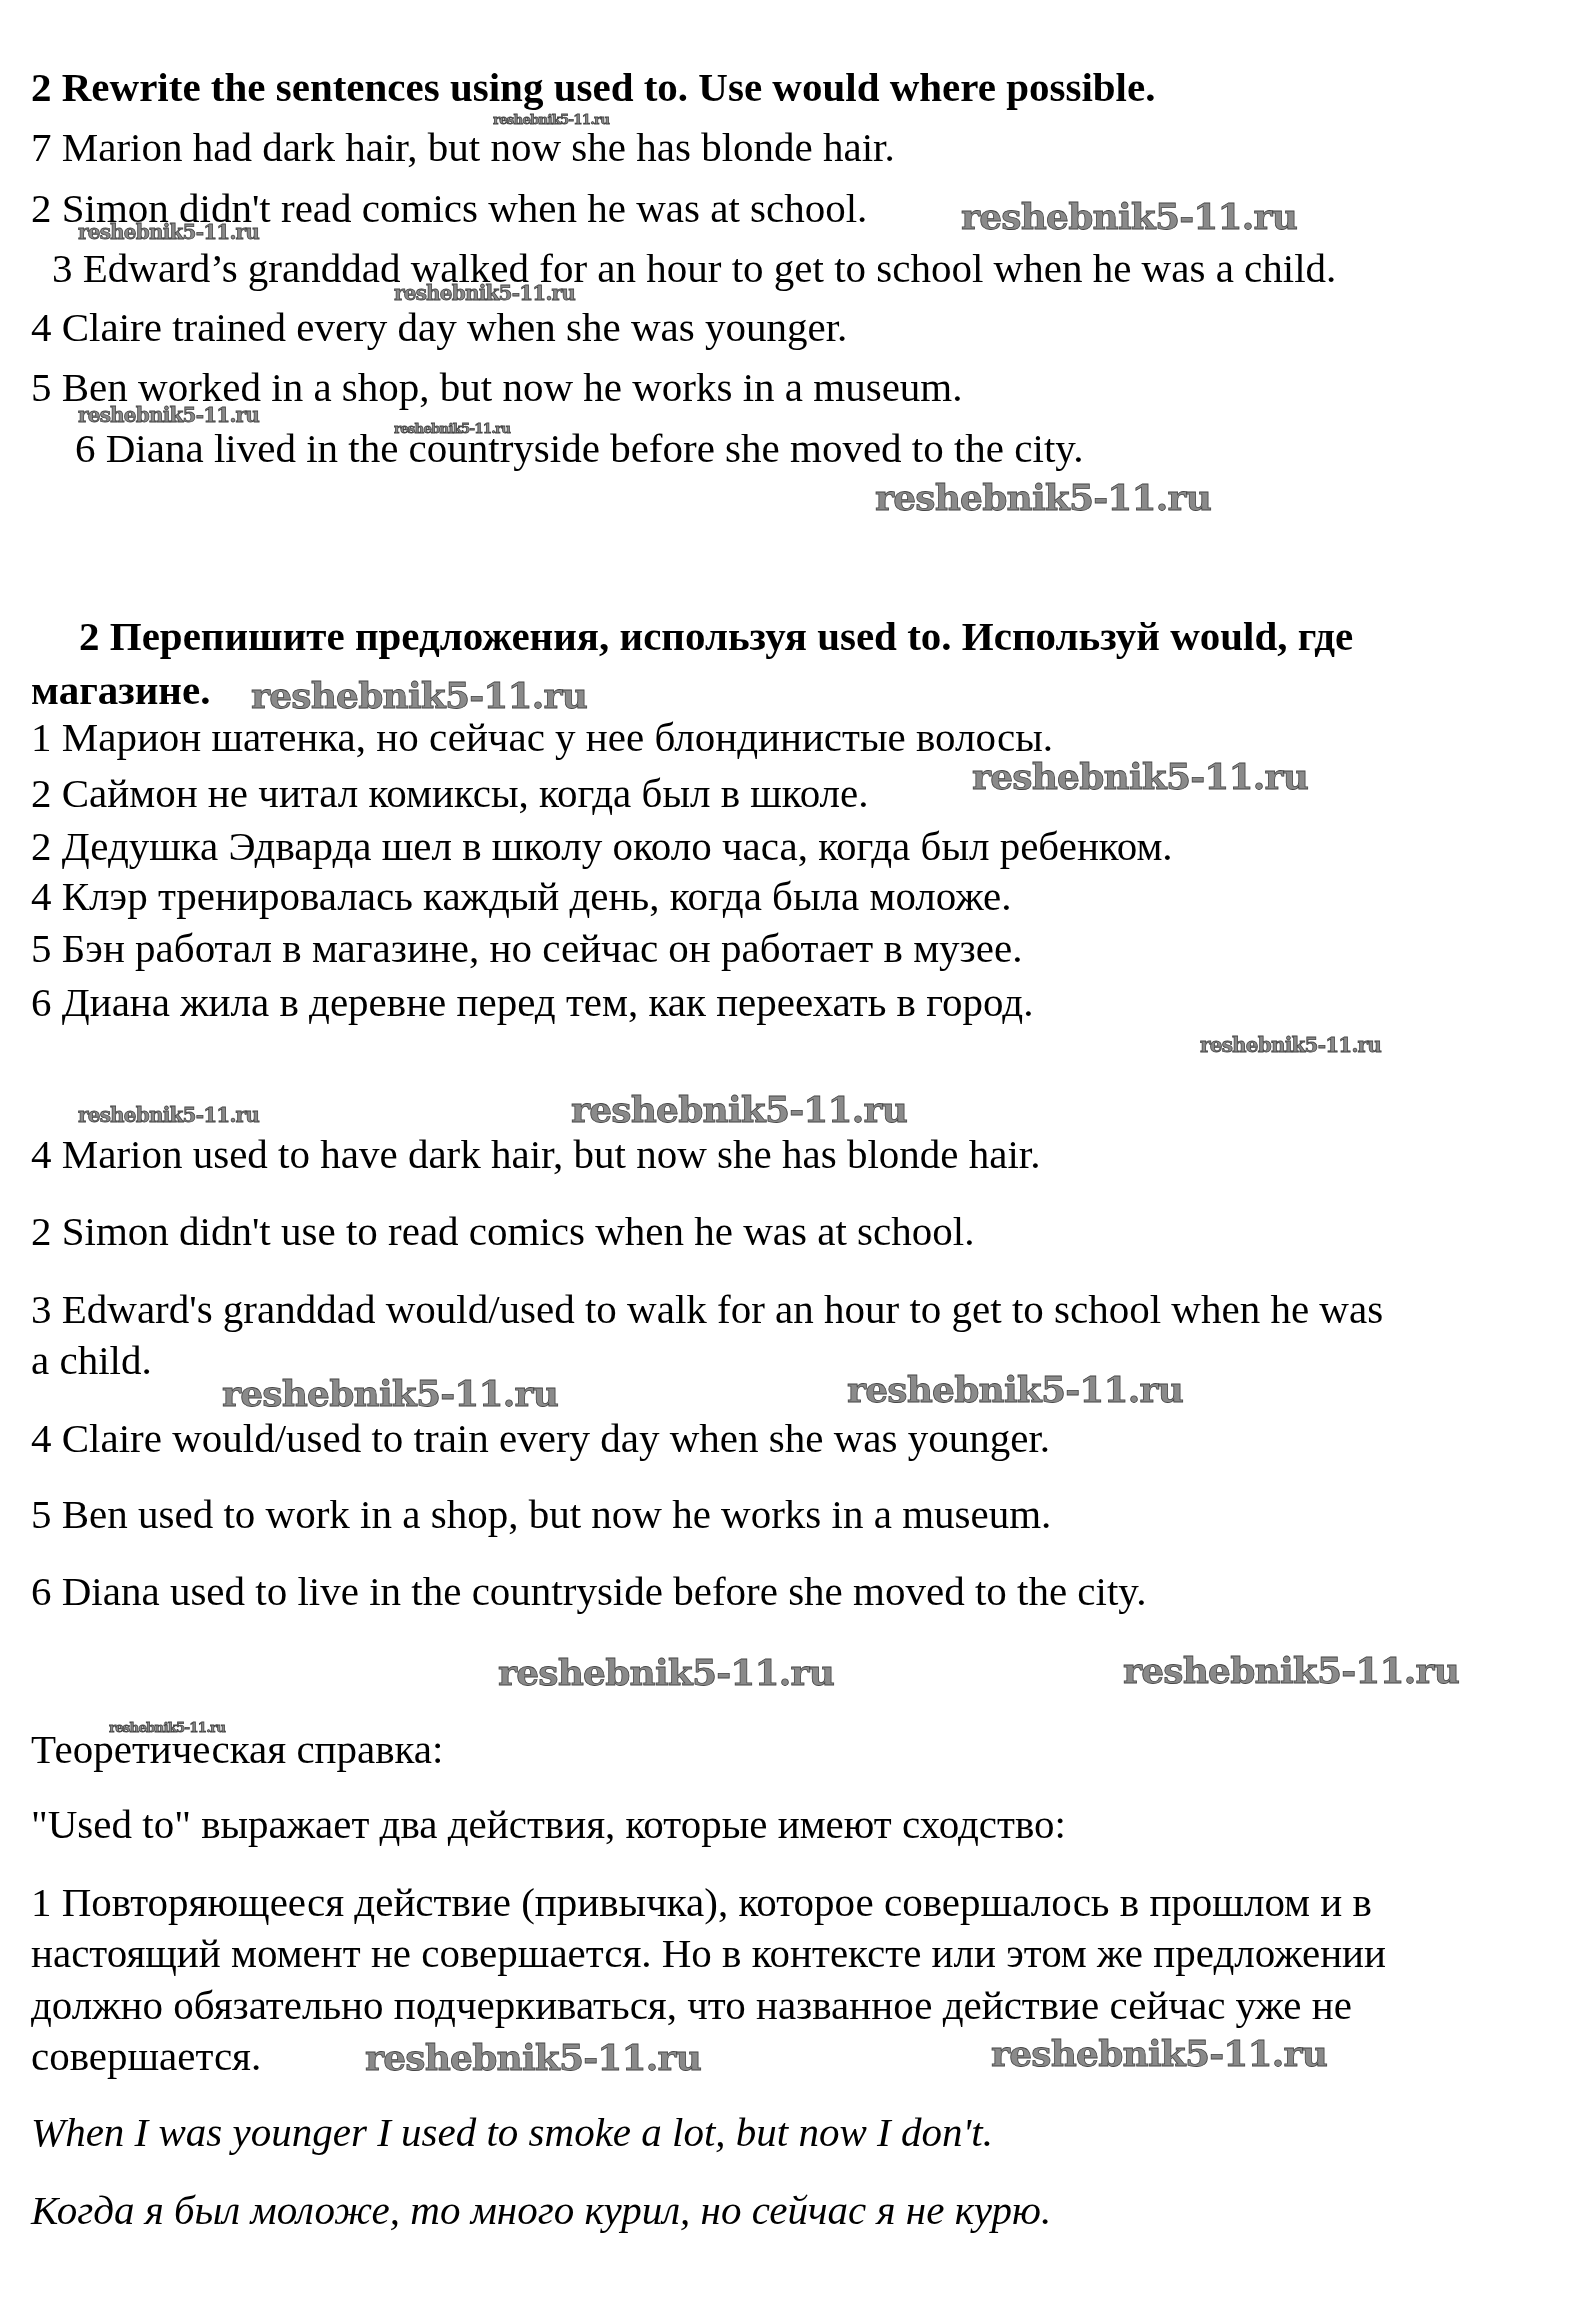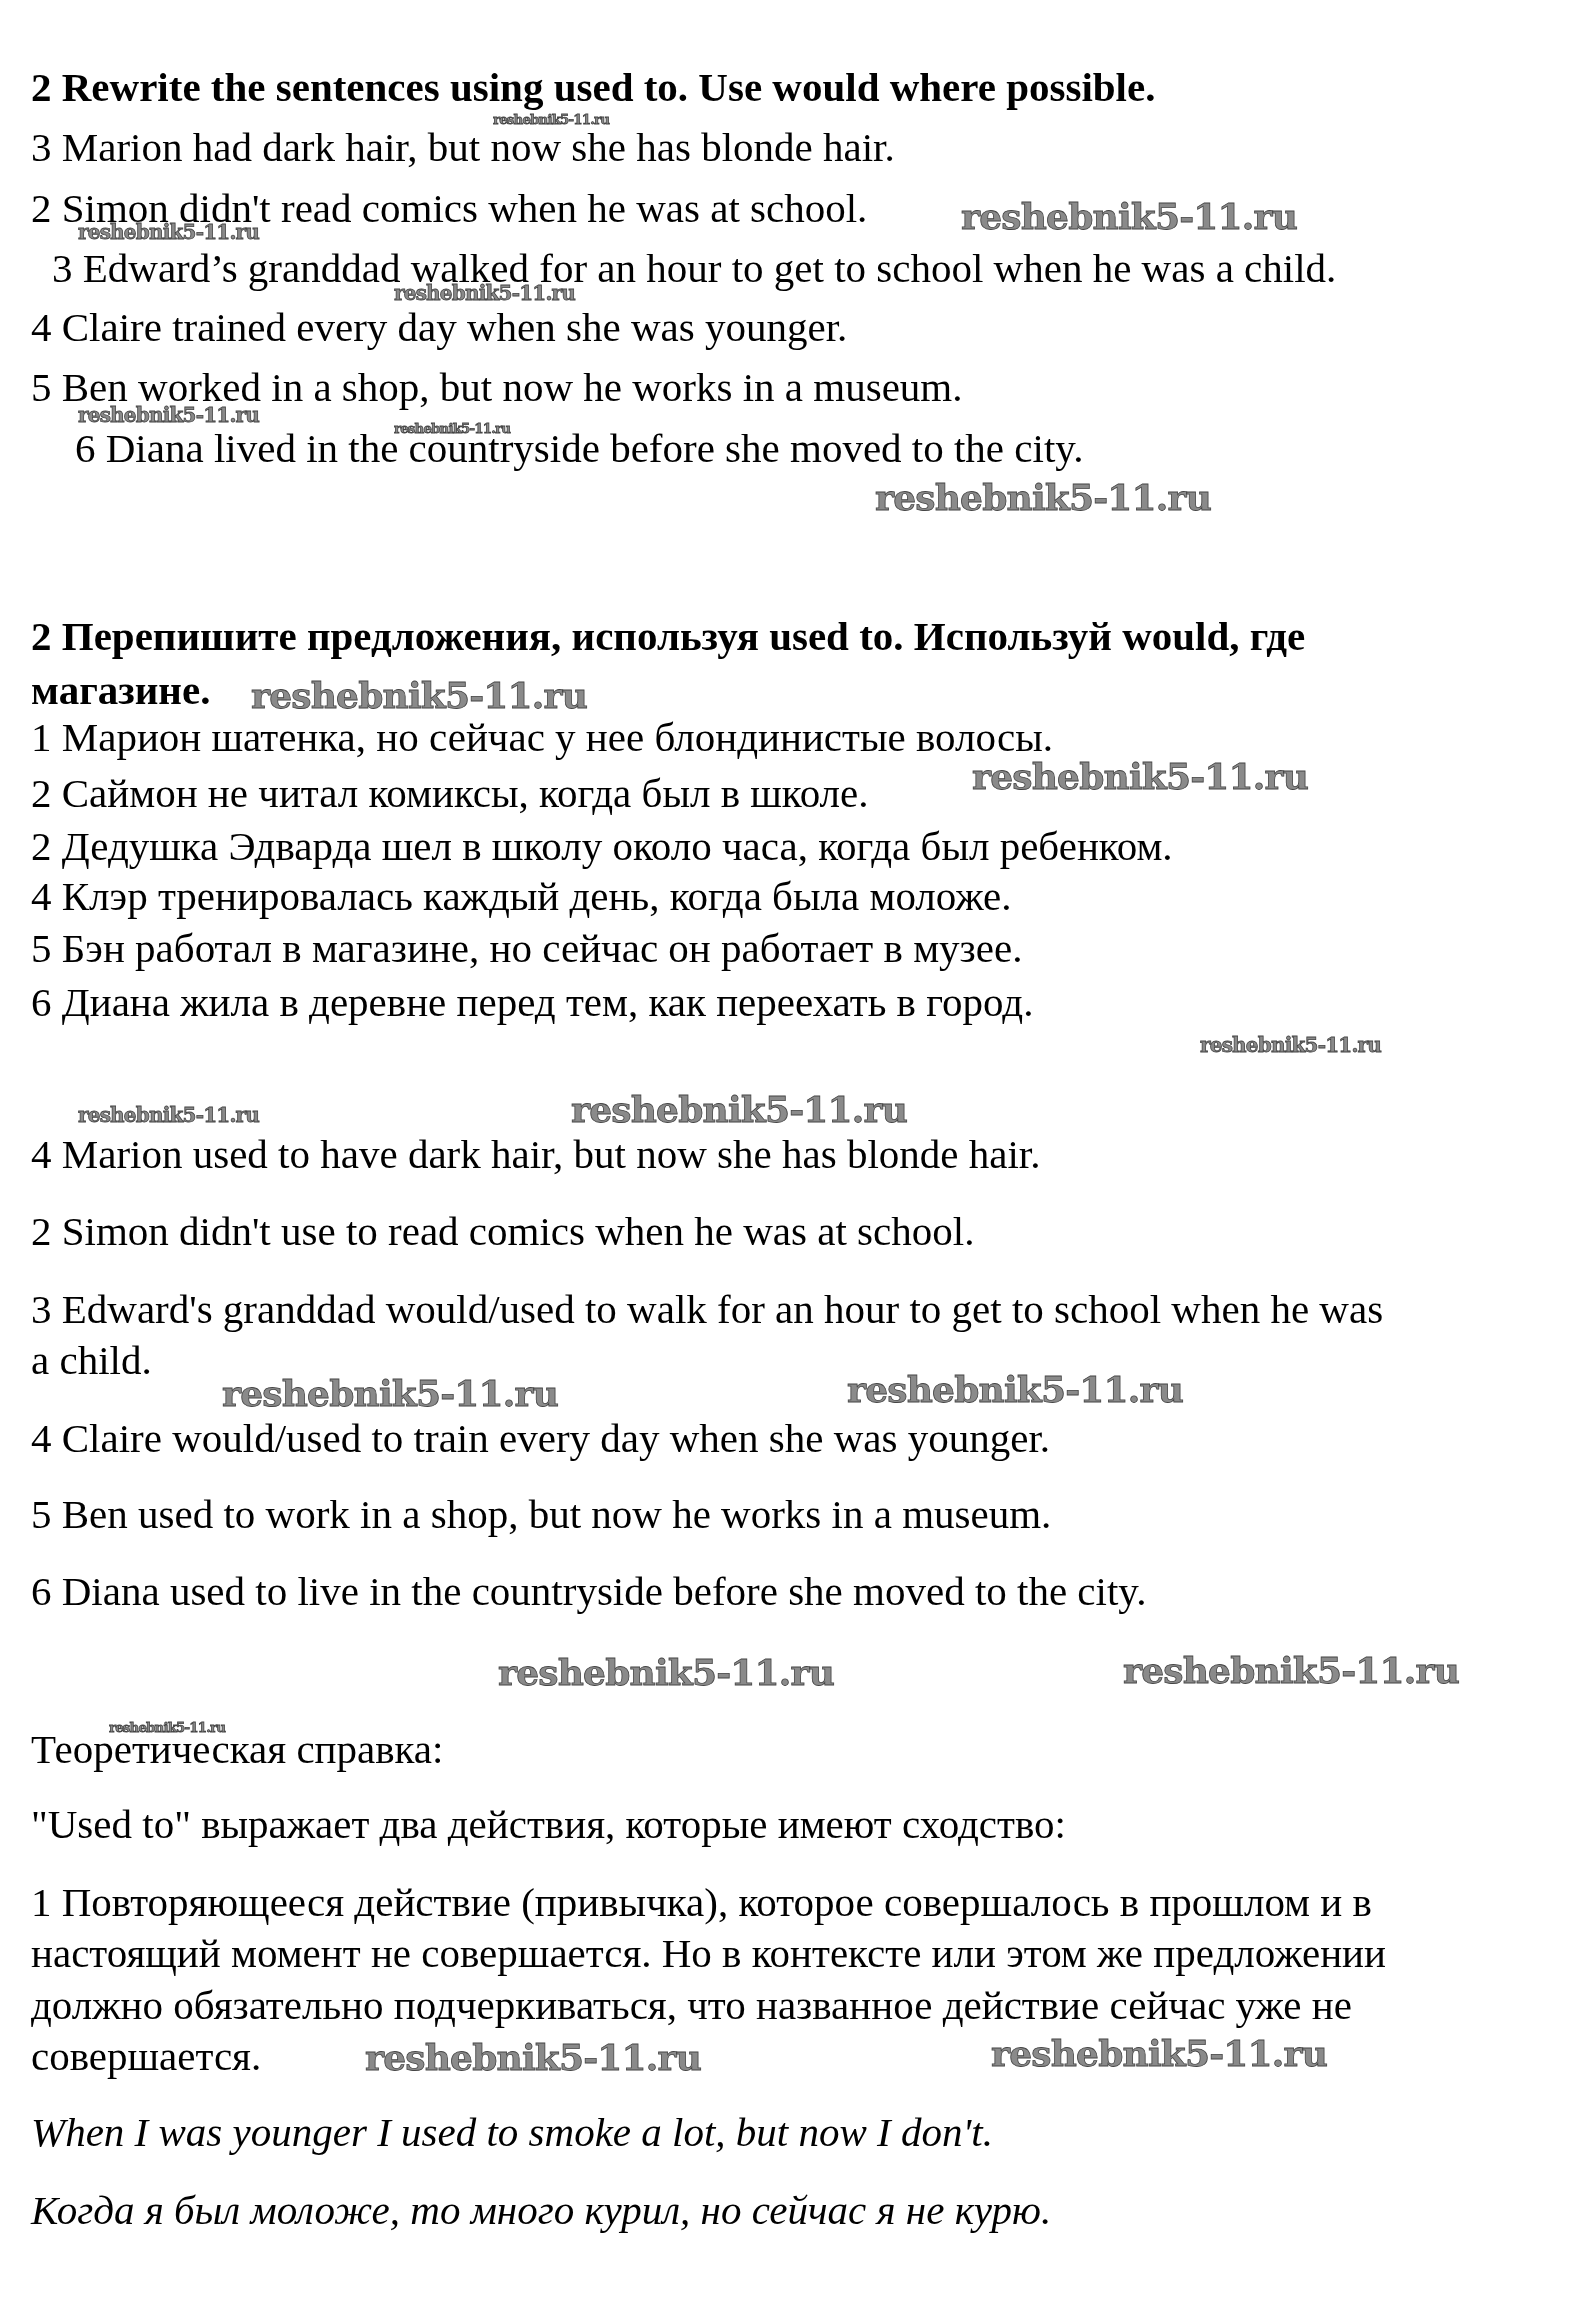--- a/index.html
+++ b/index.html
@@ -11,28 +11,28 @@
   .wm { position: absolute; white-space: nowrap; font-family: "DejaVu Serif", serif; font-weight: bold;
         color: #8a8a8a; -webkit-text-stroke: 0.8px #444; letter-spacing: -0.8px; }
   .wm.big { font-size: 36px; }
   .wm.small { font-size: 20px; }
   .wm.tiny { font-size: 13.3px; }
 </style>
 </head>
 <body>
 
 <div class="line bold" style="top:67px;">2 Rewrite the sentences using used to. Use would where possible.</div>
-<div class="line" style="top:127px;">3 Marion had dark hair, but now she has blonde hair.</div>
+<div class="line" style="top:127px;">7 Marion had dark hair, but now she has blonde hair.</div>
 <div class="line" style="top:188px;">2 Simon didn't read comics when he was at school.</div>
 <div class="line" style="top:248px;margin-left:21px;">3 Edward’s granddad walked for an hour to get to school when he was a child.</div>
 <div class="line" style="top:307px;">4 Claire trained every day when she was younger.</div>
 <div class="line" style="top:367px;">5 Ben worked in a shop, but now he works in a museum.</div>
 <div class="line" style="top:428px;margin-left:44px;">6 Diana lived in the countryside before she moved to the city.</div>
 
-<div class="line bold" style="top:616px;">2 Перепишите предложения, используя used to. Используй would, где</div>
+<div class="line bold" style="top:616px;margin-left:48px;">2 Перепишите предложения, используя used to. Используй would, где</div>
 <div class="line bold" style="top:670px;">магазине.</div>
 <div class="line" style="top:717px;">1 Марион шатенка, но сейчас у нее блондинистые волосы.</div>
 <div class="line" style="top:773px;">2 Саймон не читал комиксы, когда был в школе.</div>
 <div class="line" style="top:826px;">2 Дедушка Эдварда шел в школу около часа, когда был ребенком.</div>
 <div class="line" style="top:876px;">4 Клэр тренировалась каждый день, когда была моложе.</div>
 <div class="line" style="top:928px;">5 Бэн работал в магазине, но сейчас он работает в музее.</div>
 <div class="line" style="top:982px;">6 Диана жила в деревне перед тем, как переехать в город.</div>
 
 <div class="line" style="top:1134px;">4 Marion used to have dark hair, but now she has blonde hair.</div>
 <div class="line" style="top:1211px;">2 Simon didn't use to read comics when he was at school.</div>

